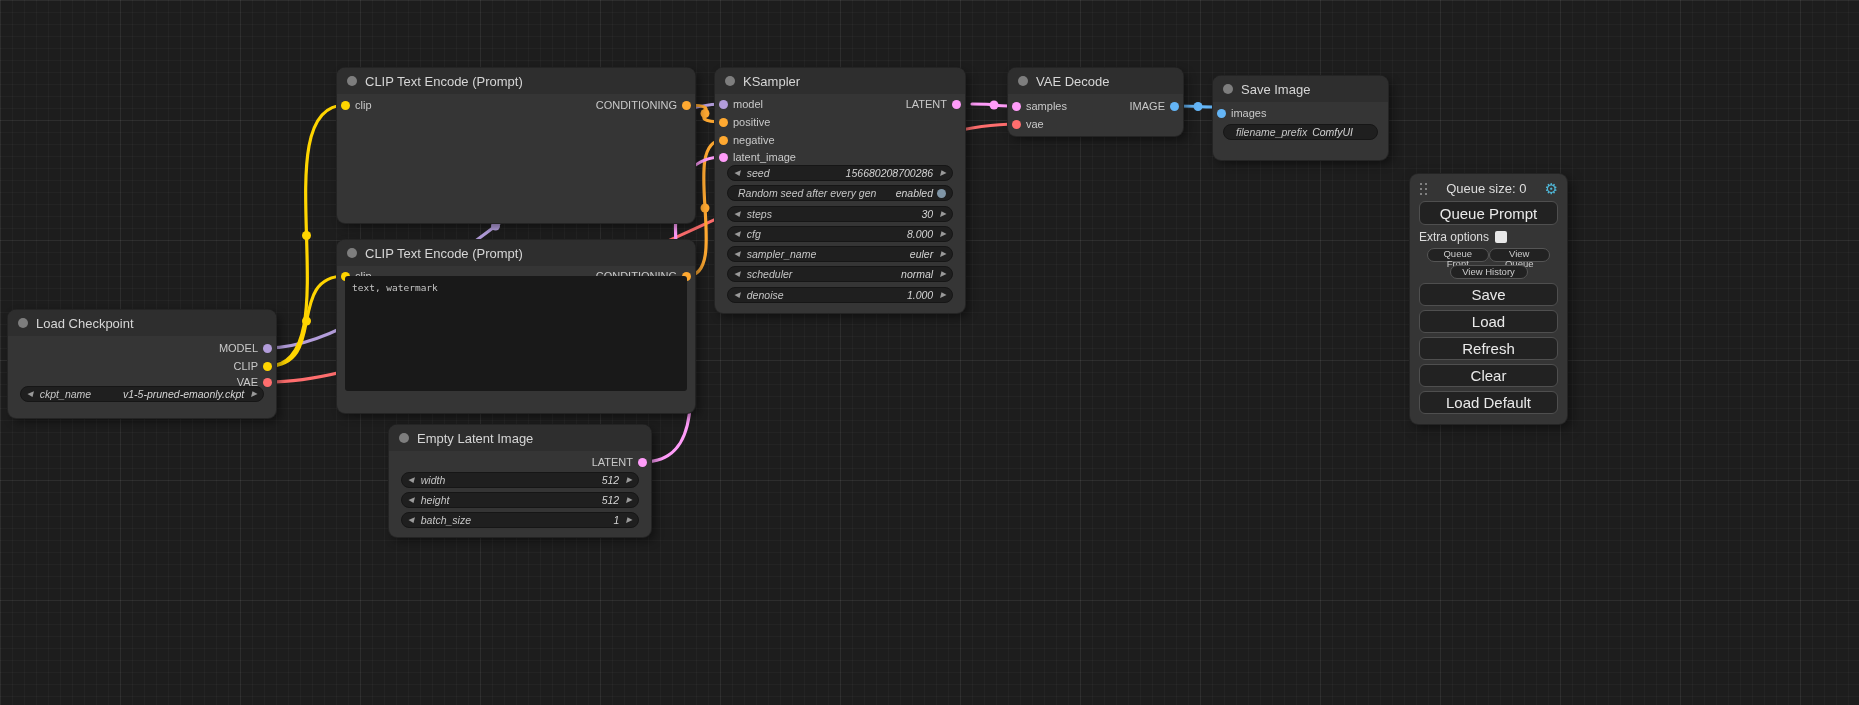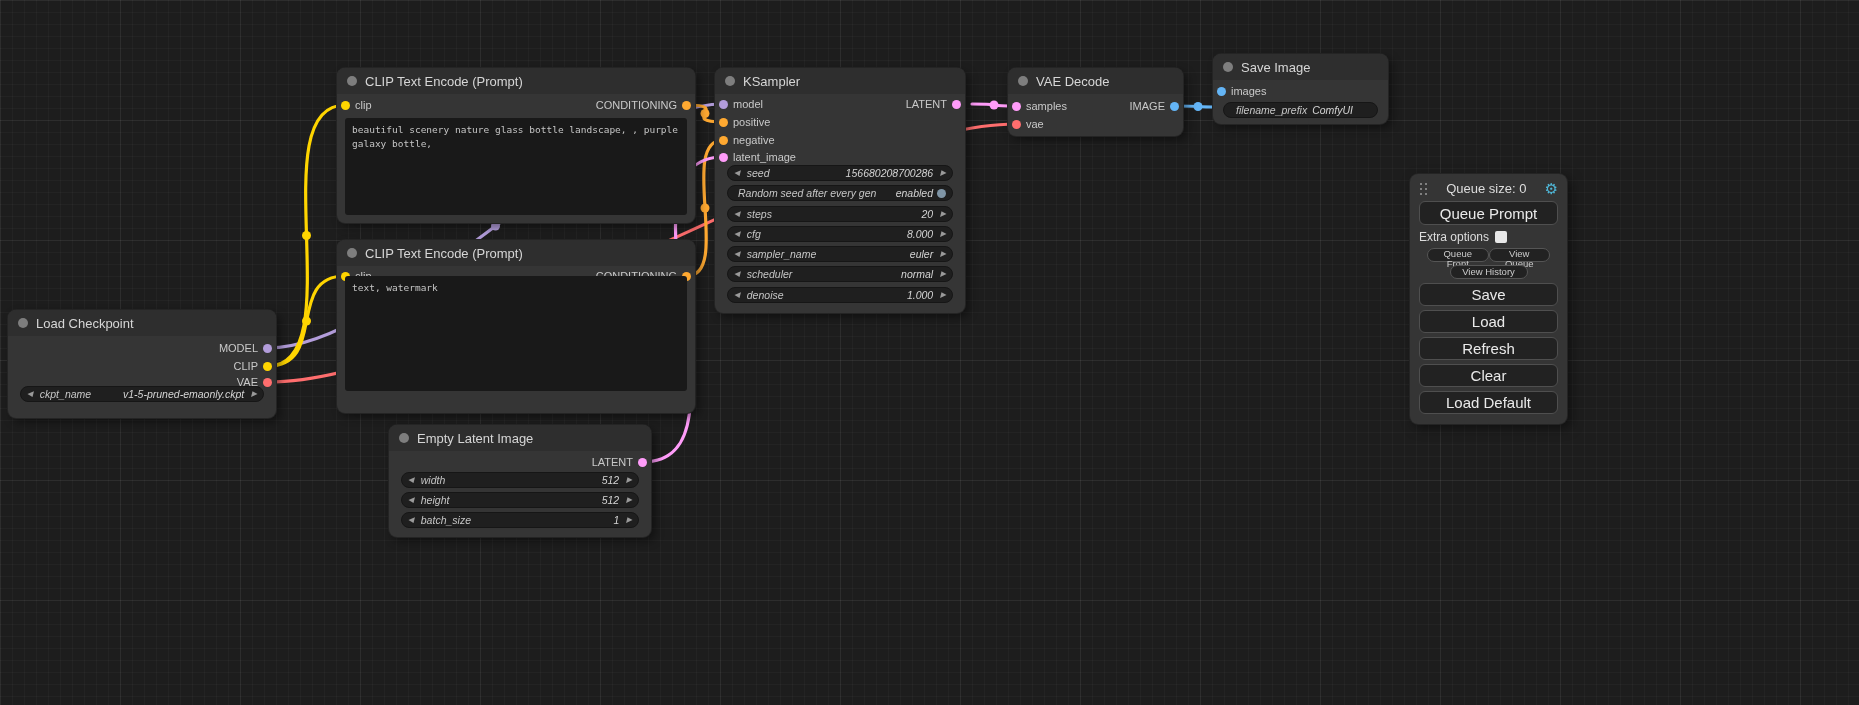--- a/index.html
+++ b/index.html
@@ -144,21 +144,20 @@
       <span>CLIP Text Encode (Prompt)</span>
     </div>
     <div class="slot in" style="top:29px">
       <span class="sdot" style="background: rgb(255, 213, 0);"></span>
       <span>clip</span>
     </div>
     <div class="slot out" style="top:29px">
       <span>CONDITIONING</span>
       <span class="sdot" style="background: rgb(255, 169, 49);"></span>
     </div>
-    <div class="prompt" style="top:50px;height:97px">beautiful scenery nature glass bottle landscape, , purple galaxy bottle,</div>
   </div>
 
   <div class="node" style="left:337px;top:240px;width:358px;height:173px">
     <div class="ntitle">
       <span class="ndot"></span>
       <span>CLIP Text Encode (Prompt)</span>
     </div>
     <div class="slot in" style="top:28px">
       <span class="sdot" style="background: rgb(255, 213, 0);"></span>
       <span>clip</span>
@@ -231,21 +230,21 @@
       <span class="warrow">▶</span>
     </div>
     <div class="widget" style="top:117px">
       <span class="wname" style="margin-left:4px">Random seed after every gen</span>
       <span class="wvalue" style="margin-right:4px">enabled</span>
       <span class="toggle-dot"></span>
     </div>
     <div class="widget" style="top:138px">
       <span class="warrow">◀</span>
       <span class="wname">steps</span>
-      <span class="wvalue">20</span>
+      <span class="wvalue">30</span>
       <span class="warrow">▶</span>
     </div>
     <div class="widget" style="top:158px">
       <span class="warrow">◀</span>
       <span class="wname">cfg</span>
       <span class="wvalue">8.000</span>
       <span class="warrow">▶</span>
     </div>
     <div class="widget" style="top:178px">
       <span class="warrow">◀</span>
@@ -279,21 +278,21 @@
     <div class="slot in" style="top:48px">
       <span class="sdot" style="background: rgb(255, 110, 110);"></span>
       <span>vae</span>
     </div>
     <div class="slot out" style="top:30px">
       <span>IMAGE</span>
       <span class="sdot" style="background: rgb(100, 181, 246);"></span>
     </div>
   </div>
 
-  <div class="node" style="left:1213px;top:54px;width:175px;height:70px">
+  <div class="node" style="left:1213px;top:76px;width:175px;height:84px">
     <div class="ntitle">
       <span class="ndot"></span>
       <span>Save Image</span>
     </div>
     <div class="slot in" style="top:29px">
       <span class="sdot" style="background: rgb(100, 181, 246);"></span>
       <span>images</span>
     </div>
     <div class="widget textonly" style="top:48px;left:10px;right:10px">
       <span class="wname">filename_prefix</span>

